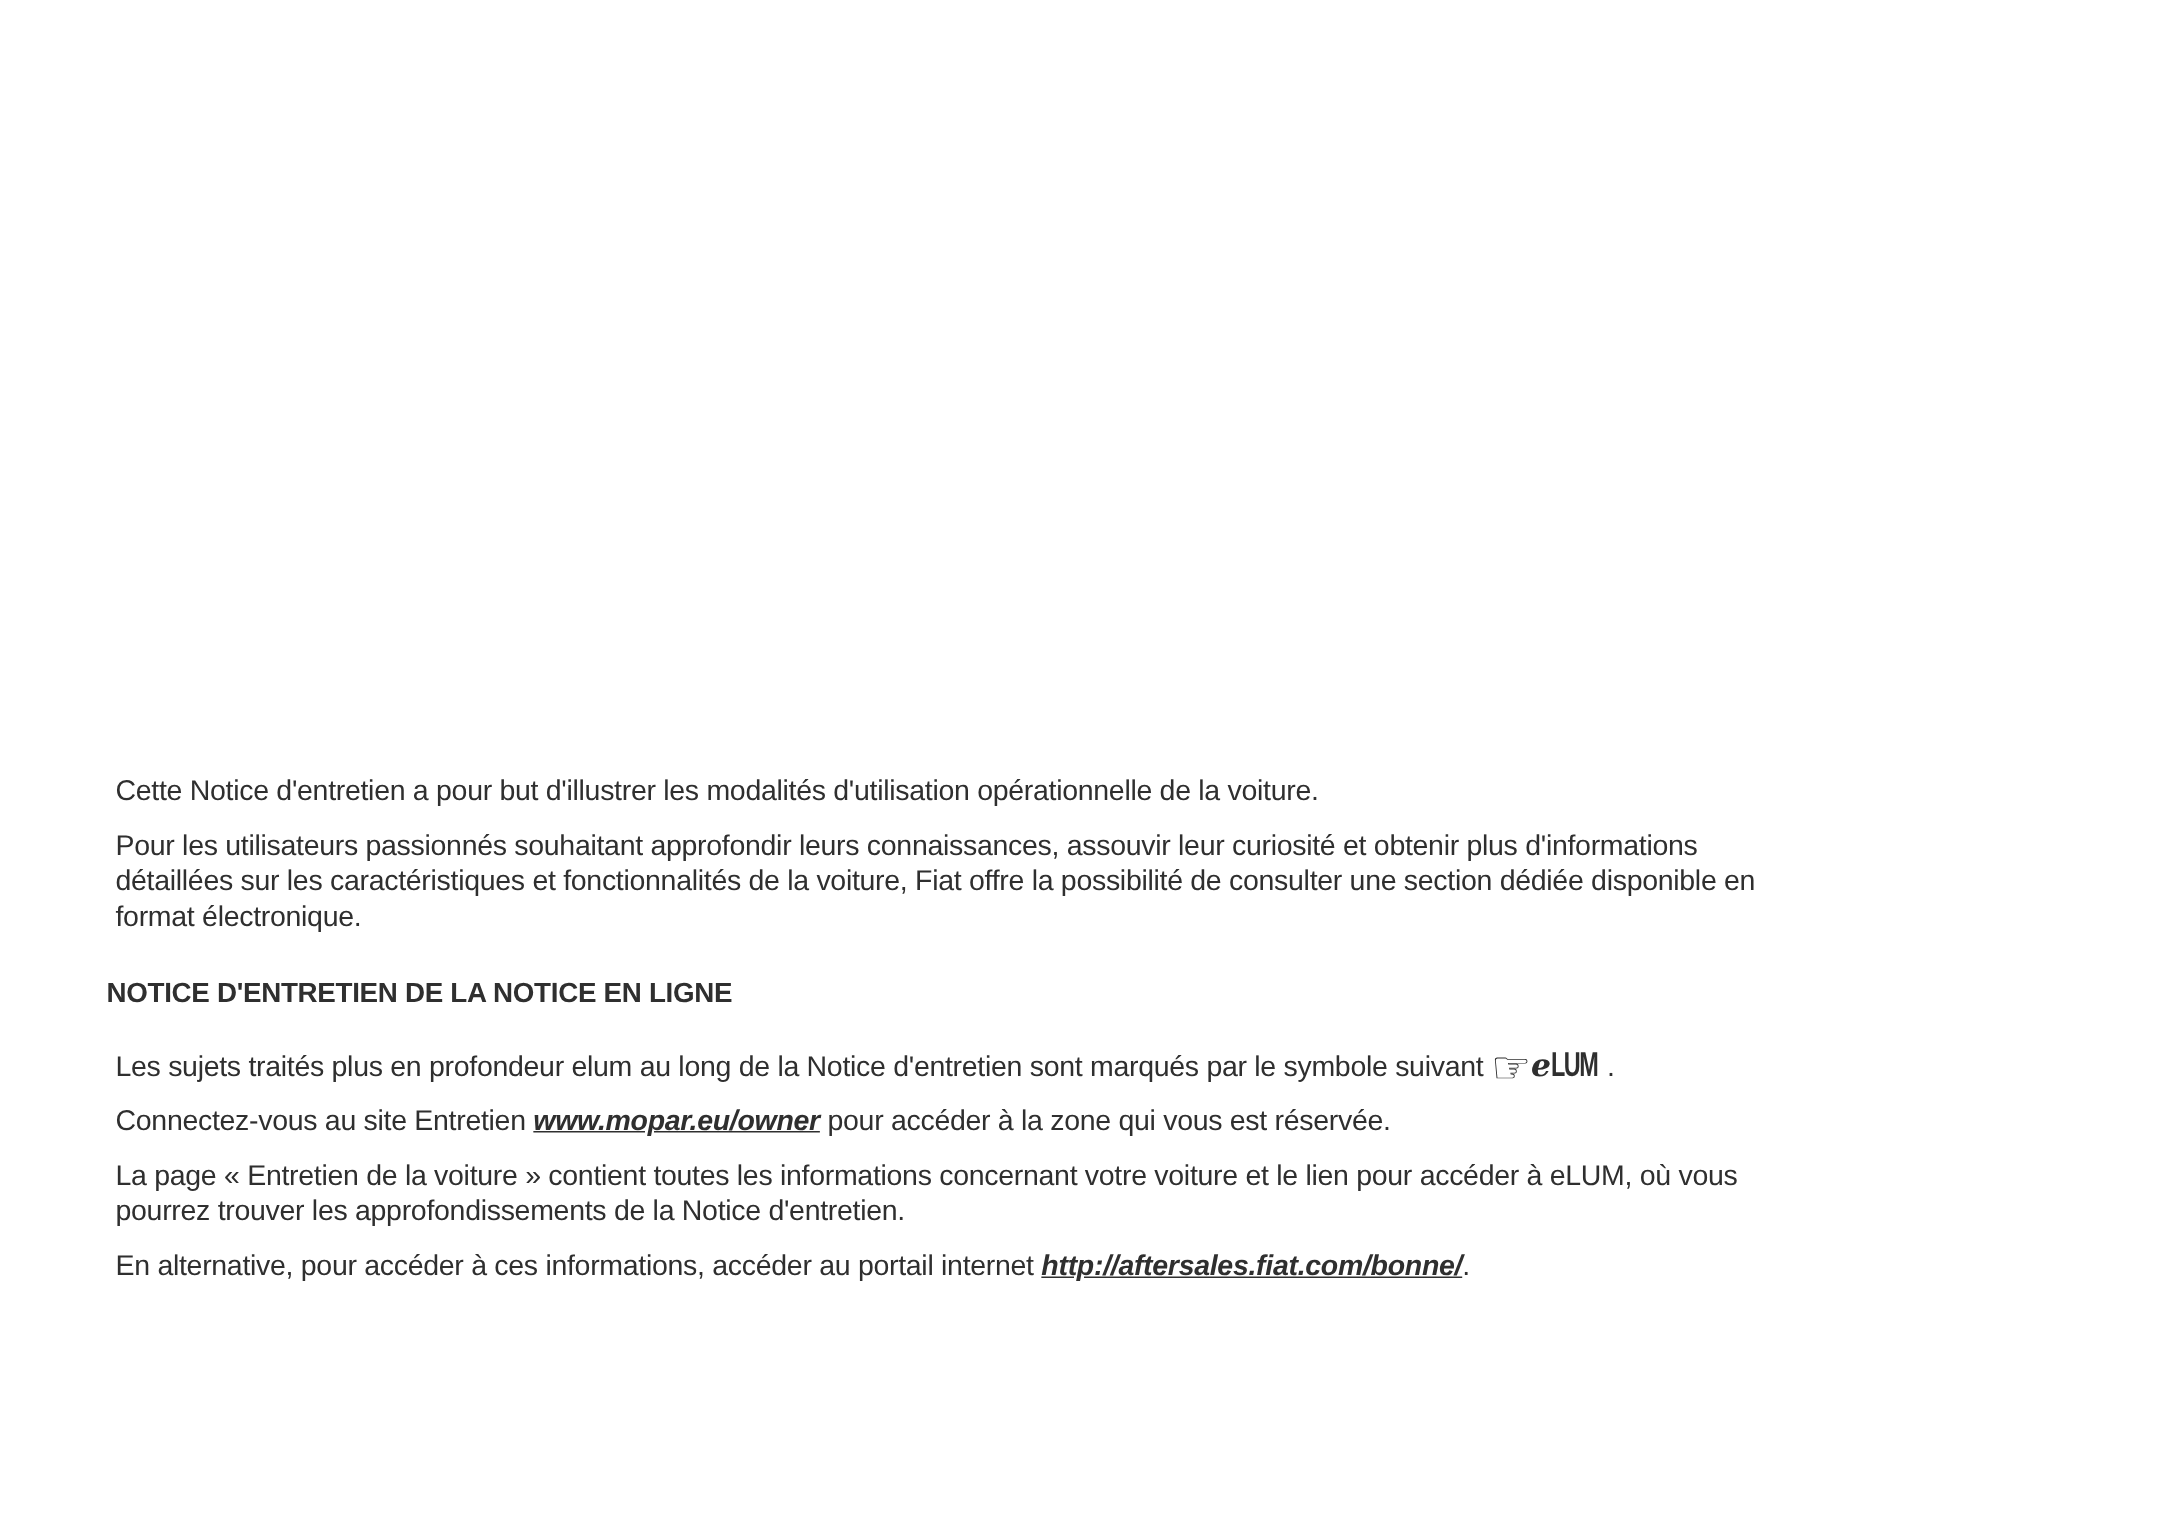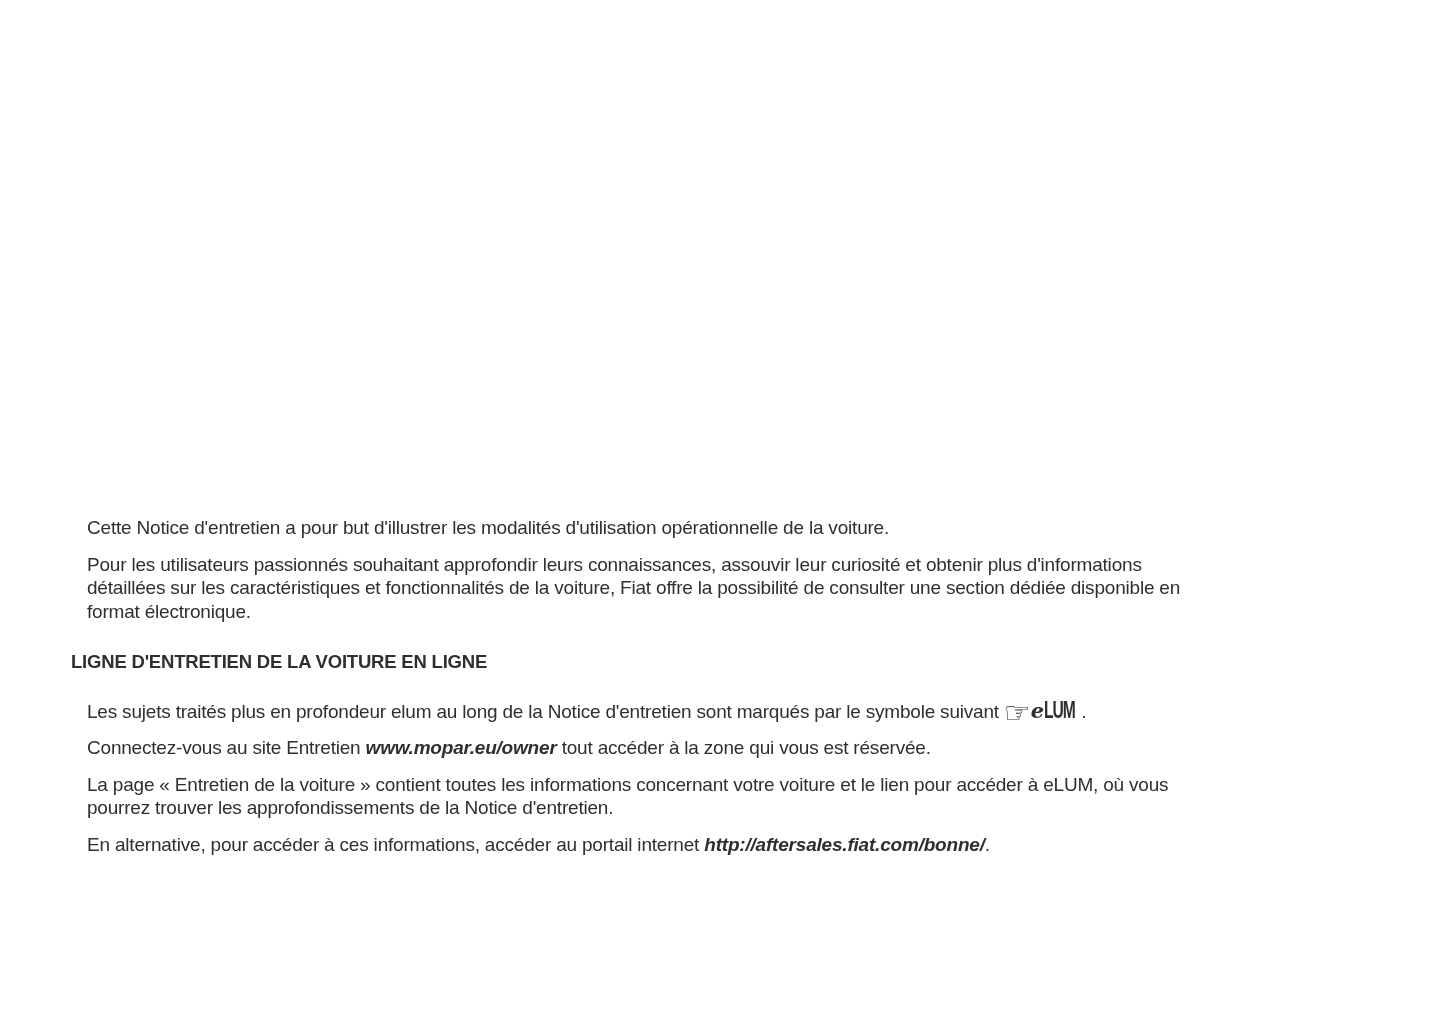--- a/index.html
+++ b/index.html
@@ -16,33 +16,34 @@
   .page-content {
     position: absolute;
     left: 71px;
     top: 516px;
     width: 1116px;
   }
   .para {
     font-size: 19px;
     line-height: 23.5px;
     letter-spacing: -0.2px;
-    margin: 0 0 13px 16px;
+    margin: 0 0 13px 6px;
   }
   .heading {
     font-size: 18.5px;
     font-weight: 700;
     line-height: 23.5px;
     letter-spacing: -0.2px;
     margin: 27px 0 26px 0;
   }
   .link {
     color: inherit;
     font-weight: 700;
     font-style: italic;
+    text-decoration: underline;
   }
   .emph {
   }
   .elum-symbol {
     white-space: nowrap;
   }
   .hand-glyph {
     font-family: "DejaVu Sans", sans-serif;
     font-size: 30px;
     line-height: 0;
@@ -68,25 +69,25 @@
 </style>
 </head>
 <body>
 
 <div class="page-content">
 
   <p class="para">Cette Notice d'entretien a pour but d'illustrer les modalités d'utilisation opérationnelle de la voiture.</p>
 
   <p class="para">Pour les utilisateurs passionnés souhaitant approfondir leurs connaissances, assouvir leur curiosité et obtenir plus d'informations détaillées sur les caractéristiques et fonctionnalités de la voiture, Fiat offre la possibilité de consulter une section dédiée disponible en format électronique.</p>
 
-  <h2 class="heading">LIGNE D'ENTRETIEN DE LA VOITURE EN LIGNE</h2>
+  <h2 class="heading">NOTICE D'ENTRETIEN DE LA NOTICE EN LIGNE</h2>
 
   <p class="para"><span>Les sujets traités plus en profondeur elum au long de la Notice d'entretien sont marqués par le symbole suivant </span><span class="elum-symbol"><span class="hand-glyph">☞</span><span class="elum-e">e</span><span class="elum-lum">LUM</span></span><span> .</span></p>
 
-  <p class="para"><span>Connectez-vous au site Entretien </span><a class="link">www.mopar.eu/owner</a><span> tout accéder à la zone qui vous est réservée.</span></p>
+  <p class="para"><span>Connectez-vous au site Entretien </span><a class="link">www.mopar.eu/owner</a><span> pour accéder à la zone qui vous est réservée.</span></p>
 
   <p class="para"><span>La page « Entretien de la voiture » contient toutes les informations concernant votre voiture et le lien pour accéder à </span><span class="emph">eLUM</span><span>, où vous pourrez trouver les approfondissements de la Notice d'entretien.</span></p>
 
   <p class="para"><span>En alternative, pour accéder à ces informations, accéder au portail internet </span><a class="link">http://aftersales.fiat.com/bonne/</a><span>.</span></p>
 
 
 
 </div>
 
 </body></html>

